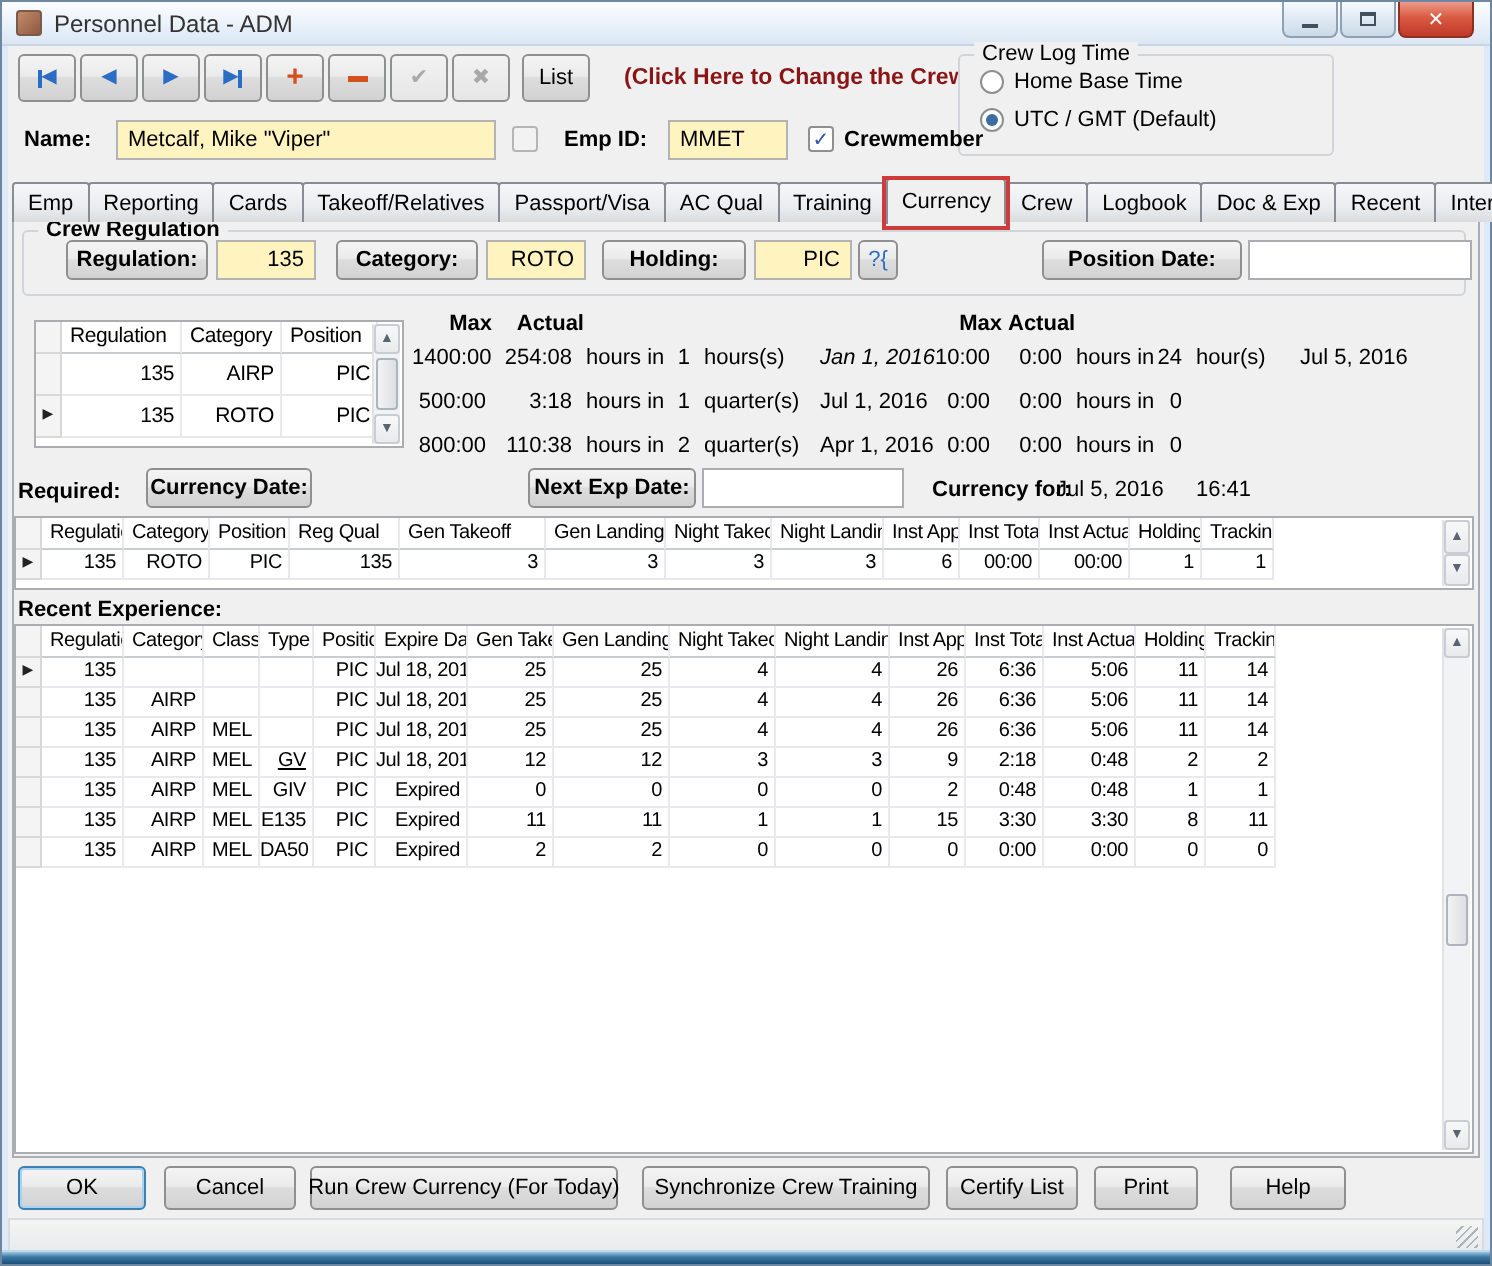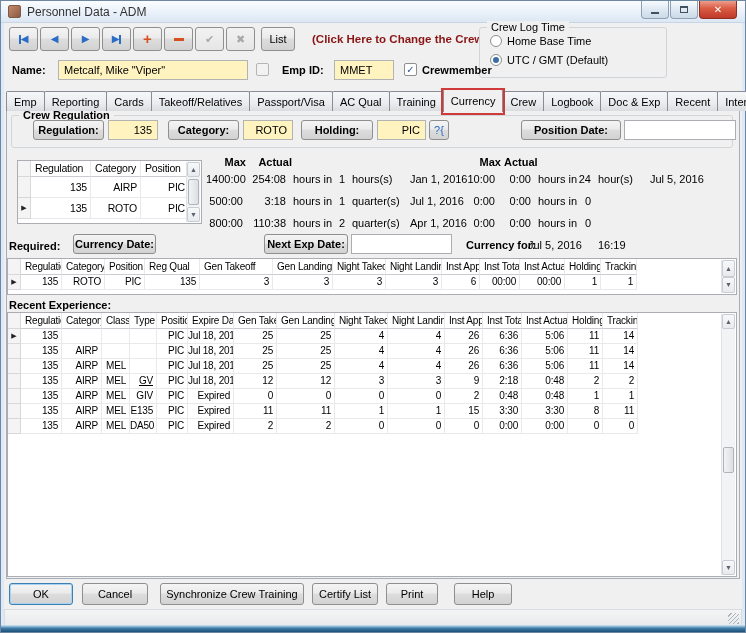--- a/index.html
+++ b/index.html
@@ -258,21 +258,21 @@
 
     <div class="lbl b abs" style="left:207px;top:133px;width:35px;text-align:right">Max</div>
     <div class="lbl b abs" style="left:245px;top:133px;width:43px;text-align:right">Actual</div>
     <div class="plain abs" style="left:202px;top:145px">
           <div class="trow">
             <div class="tcell ar" style="width: 40px;">1400:00</div>
             <div class="tcell ar" style="width: 43px;">254:08</div>
             <div class="tcell al" style="width: 47px;">hours in</div>
             <div class="tcell ar" style="width: 12px;">1</div>
             <div class="tcell al" style="width: 58px;">hours(s)</div>
-            <div class="tcell al" style="width: 120px;">Jan 1, 2016</div>
+            <div class="tcell al" style="width: 120px; font-style: italic;">Jan 1, 2016</div>
           </div>
           <div class="trow">
             <div class="tcell ar" style="width: 40px;">500:00</div>
             <div class="tcell ar" style="width: 43px;">3:18</div>
             <div class="tcell al" style="width: 47px;">hours in</div>
             <div class="tcell ar" style="width: 12px;">1</div>
             <div class="tcell al" style="width: 58px;">quarter(s)</div>
             <div class="tcell al" style="width: 120px;">Jul 1, 2016</div>
           </div>
           <div class="trow">
@@ -313,21 +313,21 @@
             <div class="tcell al" style="width: 110px;"></div>
           </div>
         </div>
 
     <div class="lbl b abs" style="left:5px;top:217px">Required:</div>
     <div class="btn b abs" style="left:69px;top:211px;width:83px;height:20px;font-weight:bold">Currency Date:</div>
     <div class="btn b abs" style="left:260px;top:211px;width:84px;height:20px;font-weight:bold">Next Exp Date:</div>
     <div class="tbox abs" style="left:347px;top:211px;width:101px;height:20px"></div>
     <div class="lbl b abs" style="left:462px;top:216px">Currency for:</div>
     <div class="lbl abs" style="left:524px;top:216px">Jul 5, 2016</div>
-    <div class="lbl abs" style="left:594px;top:216px">16:19</div>
+    <div class="lbl abs" style="left:594px;top:216px">16:41</div>
 
     <div class="tbl-wrap abs" style="left:3px;top:235px;width:730px;height:37px;padding-right:15px">
           <div class="trow thead">
             <div class="tsel"></div>
             <div class="tcell al th" style="width: 41px;">Regulation</div>
             <div class="tcell al th" style="width: 43px;">Category</div>
             <div class="tcell al th" style="width: 40px;">Position</div>
             <div class="tcell al th" style="width: 55px;">Reg Qual</div>
             <div class="tcell al th" style="width: 73px;">Gen Takeoff</div>
             <div class="tcell al th" style="width: 60px;">Gen Landing</div>
@@ -510,20 +510,21 @@
       <div class="vscroll">
         <div class="sb-btn">▲</div>
         <div class="sb-thumb" style="margin-top:118px"></div>
         <div class="sb-btn bottom">▼</div>
       </div>
     </div>
 
     <div class="footer">
       <div class="btn default" style="width:64px">OK</div>
       <div class="btn" style="width:66px;margin-left:9px">Cancel</div>
+      <div class="btn" style="width:154px;margin-left:7px">Run Crew Currency (For Today)</div>
       <div class="btn" style="width:144px;margin-left:12px">Synchronize Crew Training</div>
       <div class="btn" style="width:66px;margin-left:8px">Certify List</div>
       <div class="btn" style="width:52px;margin-left:8px">Print</div>
       <div class="btn" style="width:58px;margin-left:16px">Help</div>
     </div>
 
   </div>
 
   <div class="statusbar">
     <div class="grip"></div>

